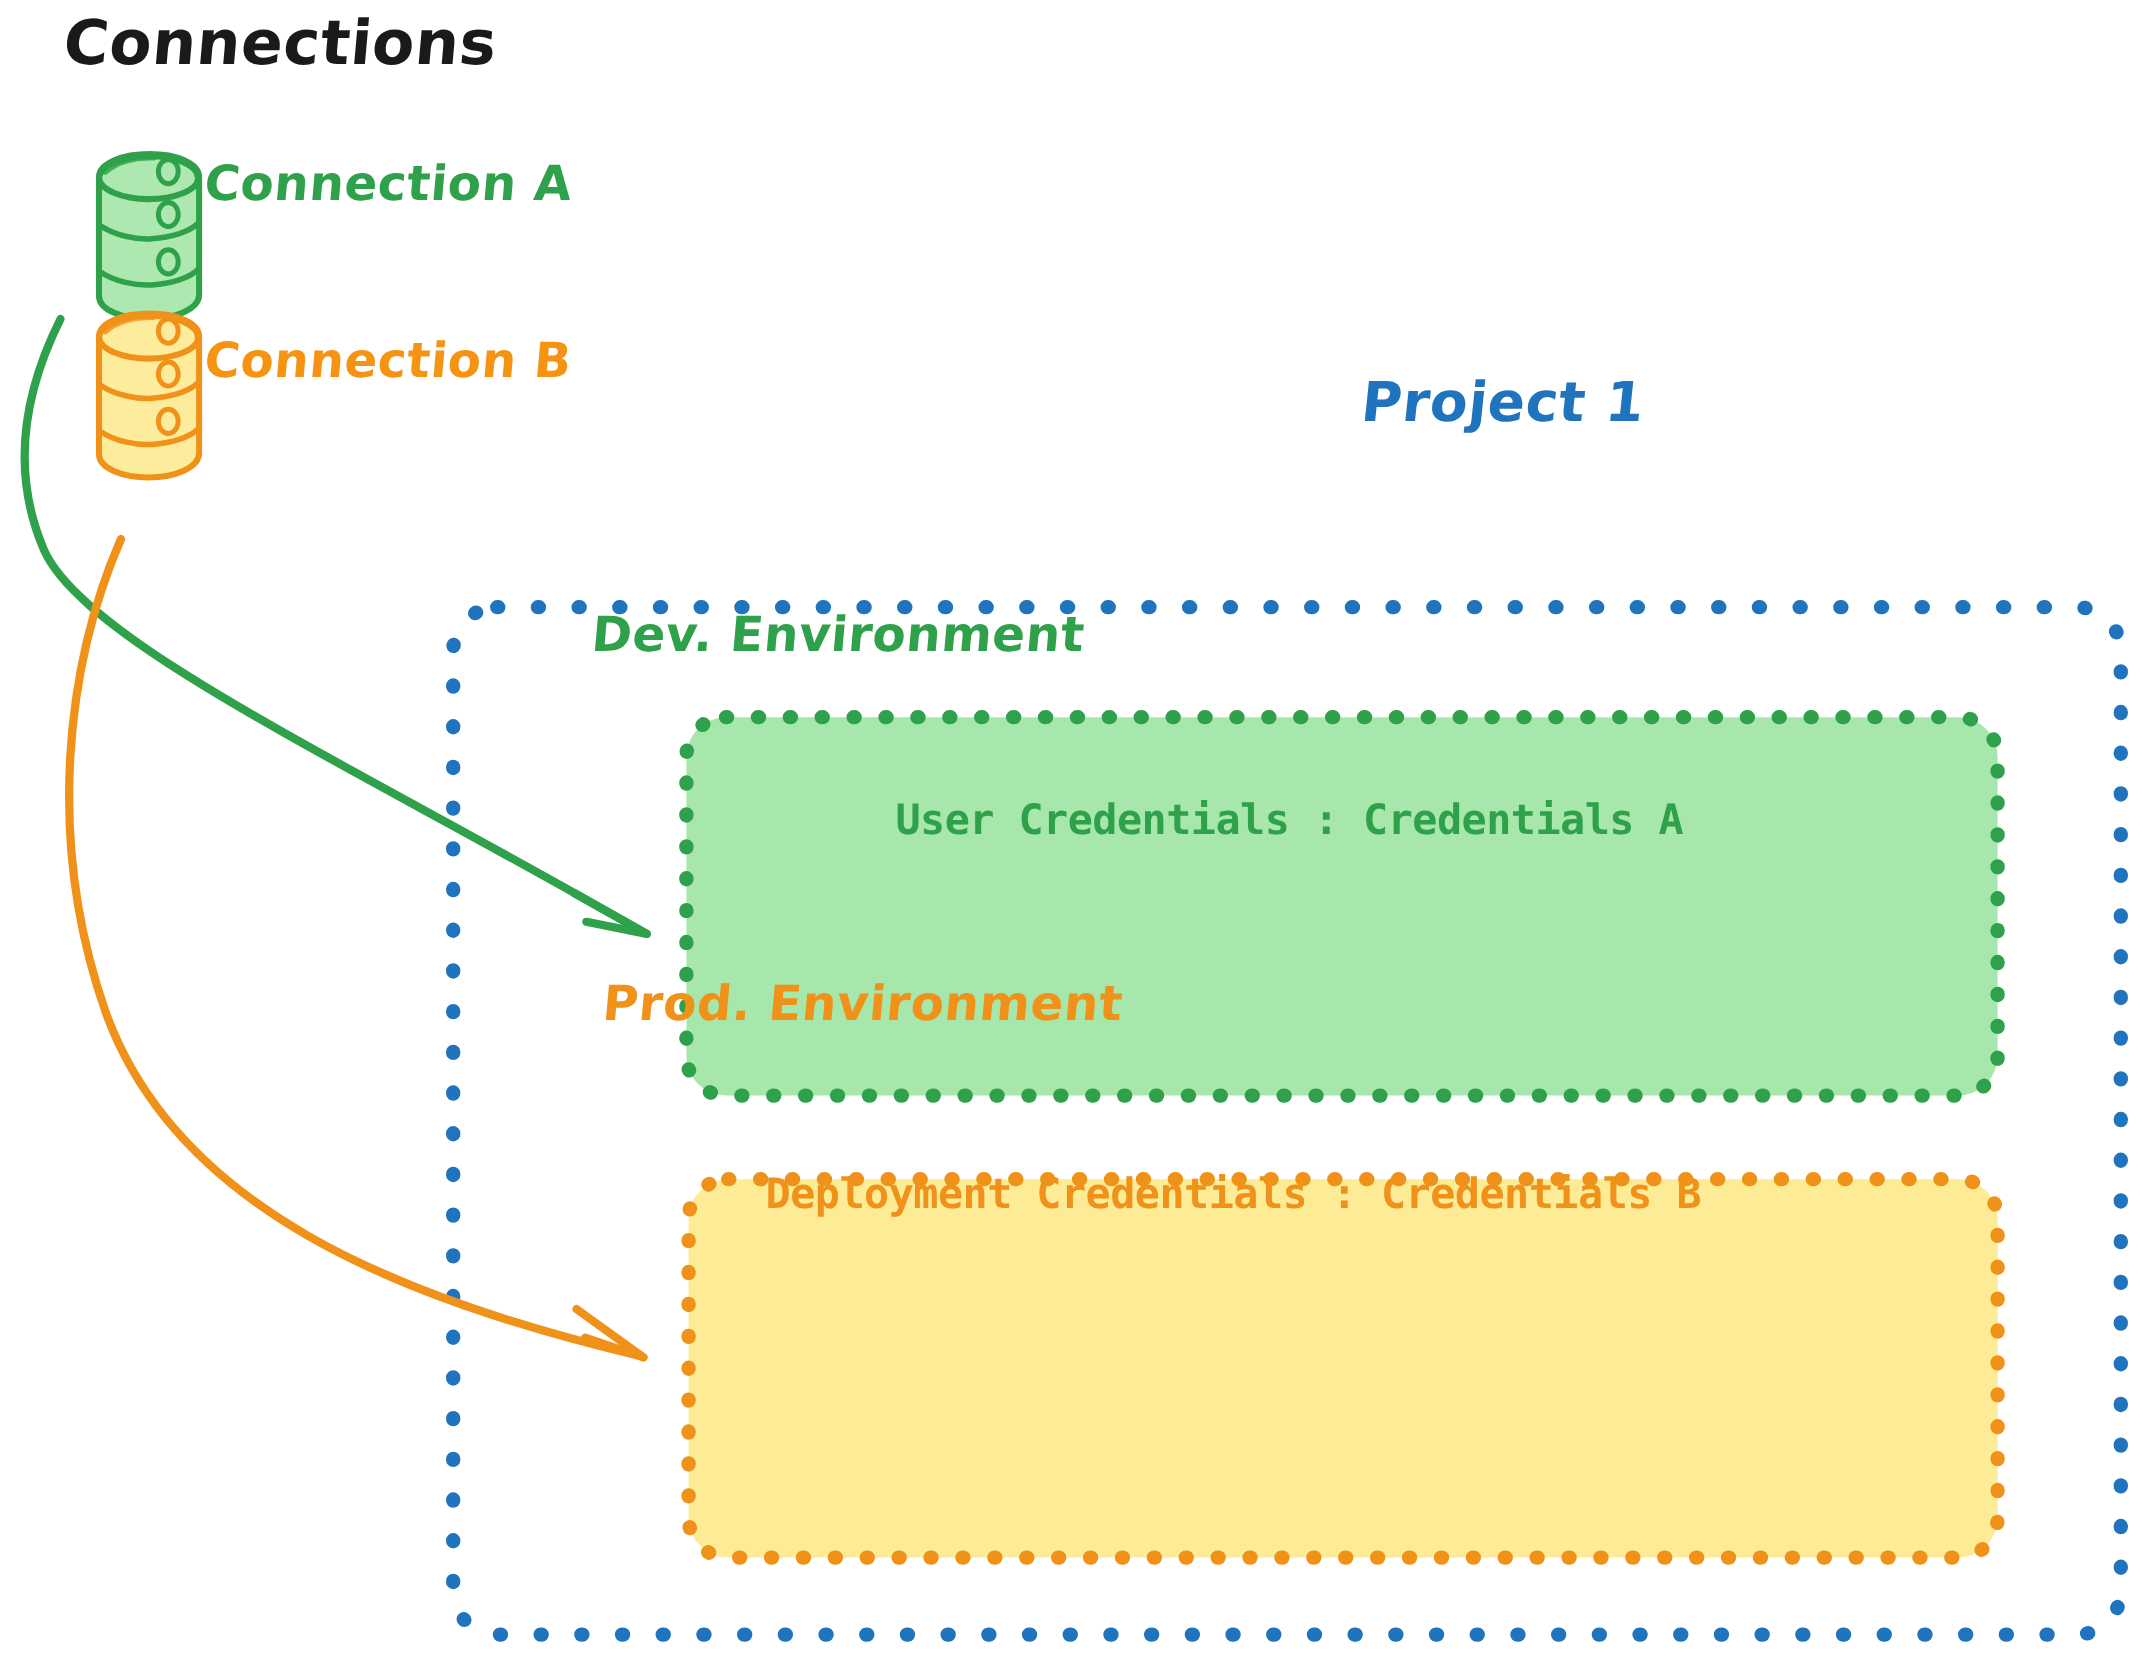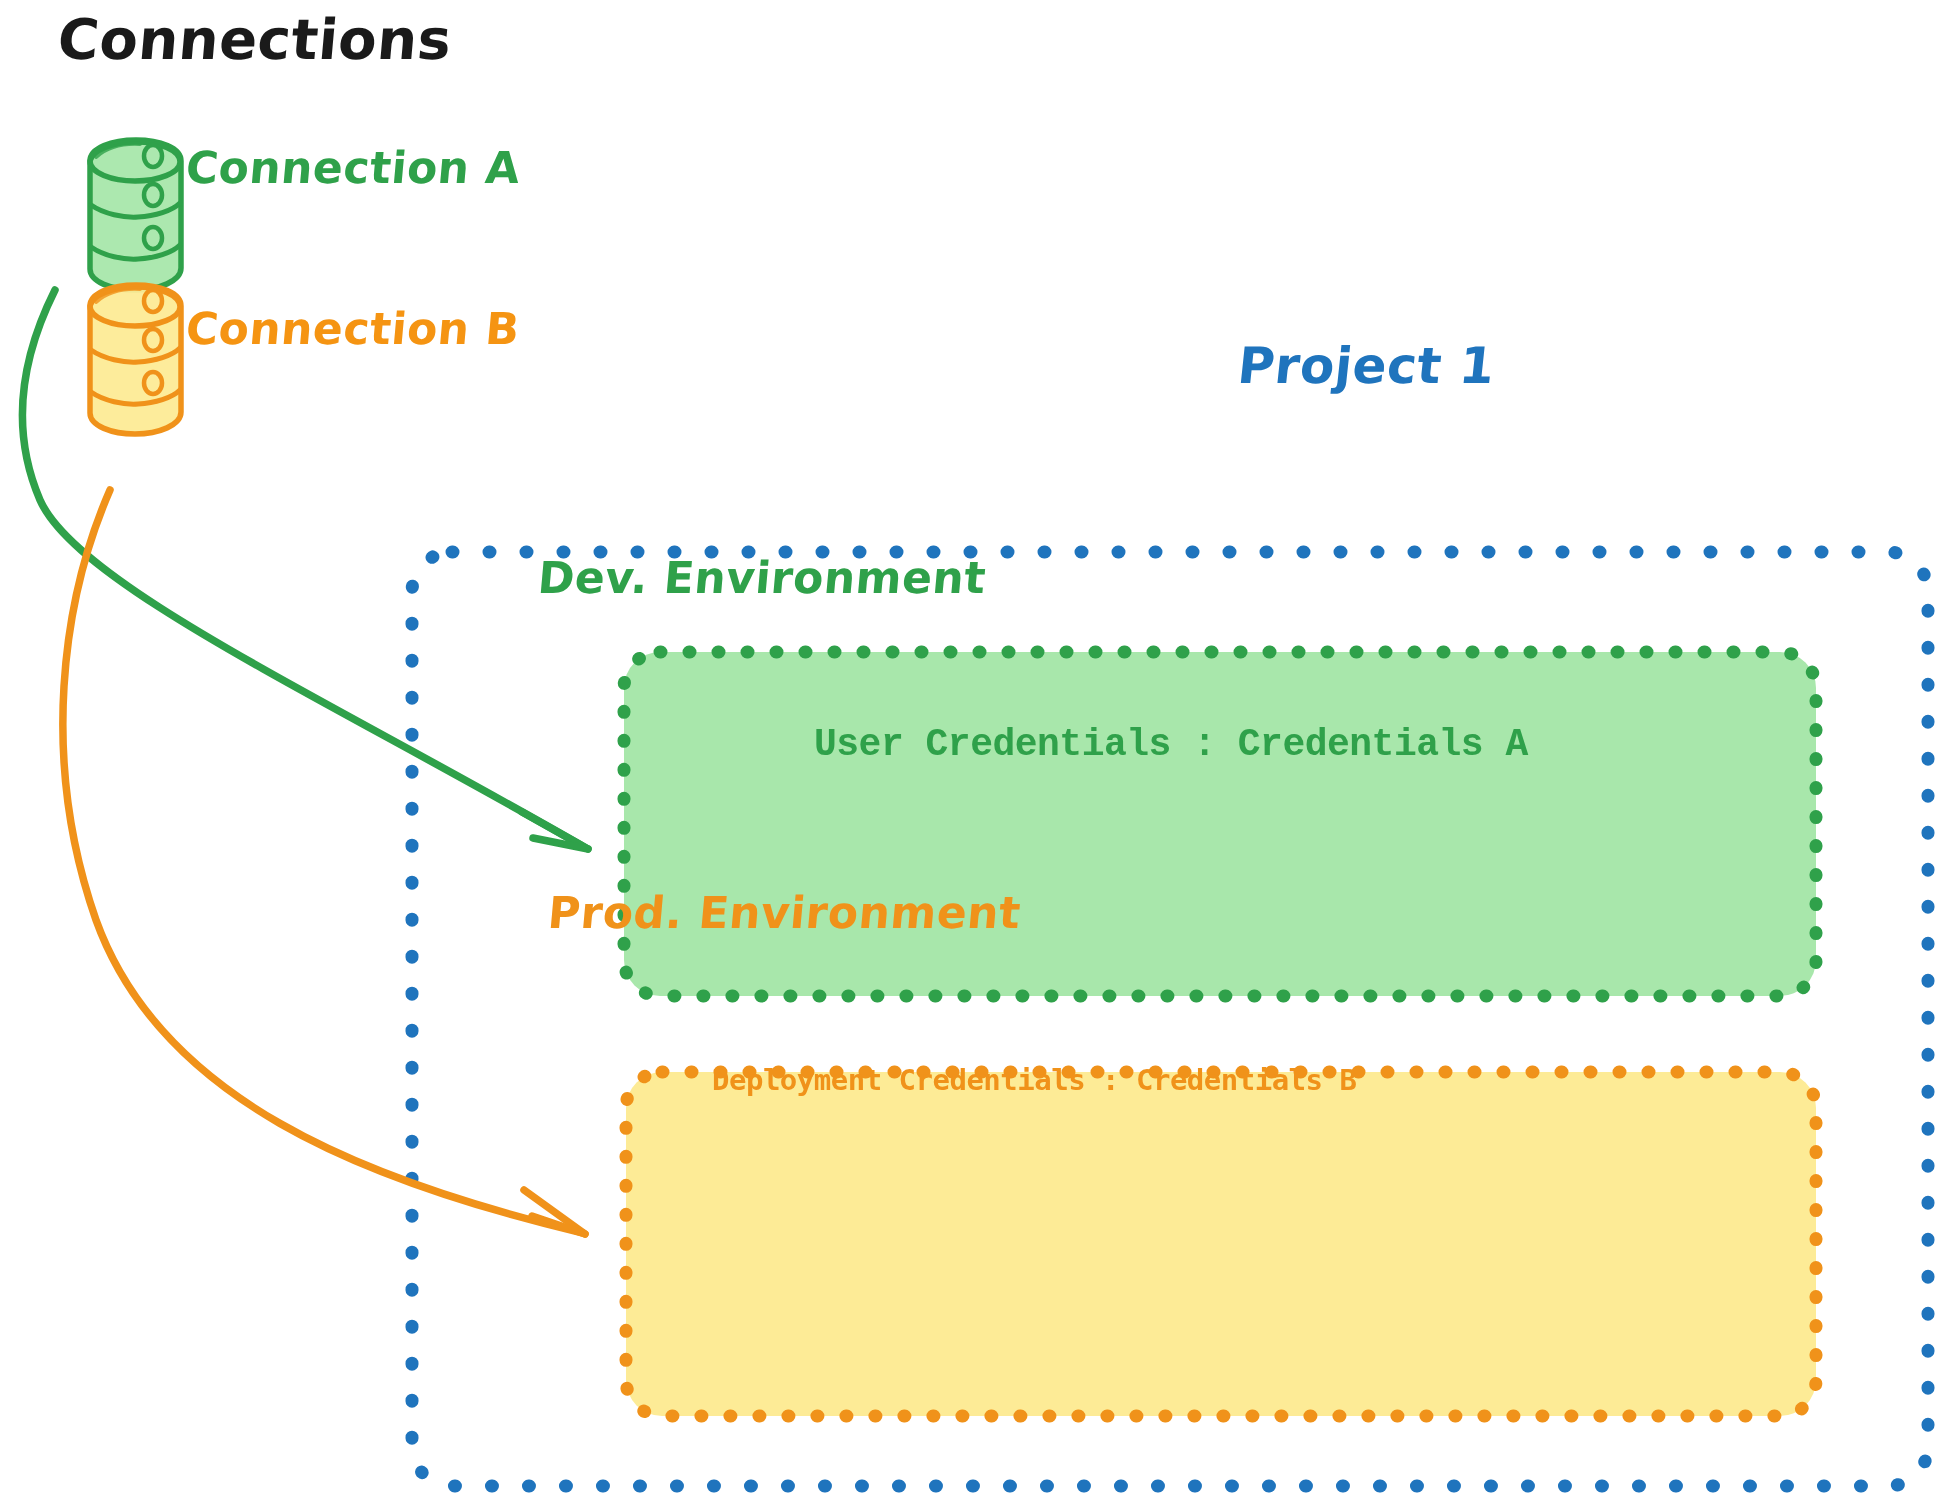--- a/index.html
+++ b/index.html
@@ -78,26 +78,25 @@
     font-size: 44px;
     color: #f0921a;
     transform: skewX(-5deg);
   }
   #label-dev-credentials {
     left: 814px;
     top: 726px;
     font-size: 38px;
     color: #2fa14a;
     letter-spacing: -0.5px;
-    font-family: Liberation Mono, monospace;
   }
   #label-prod-credentials {
-    left: 712px;
+    left: 696px;
     top: 1066px;
-    font-size: 29px;
+    font-size: 38px;
     color: #f0921a;
     letter-spacing: -0.5px;
   }
 </style>
 </head>
 <body>
 
 <div id="canvas">
 
   <svg id="scene" viewBox="0 0 1948 1506">

